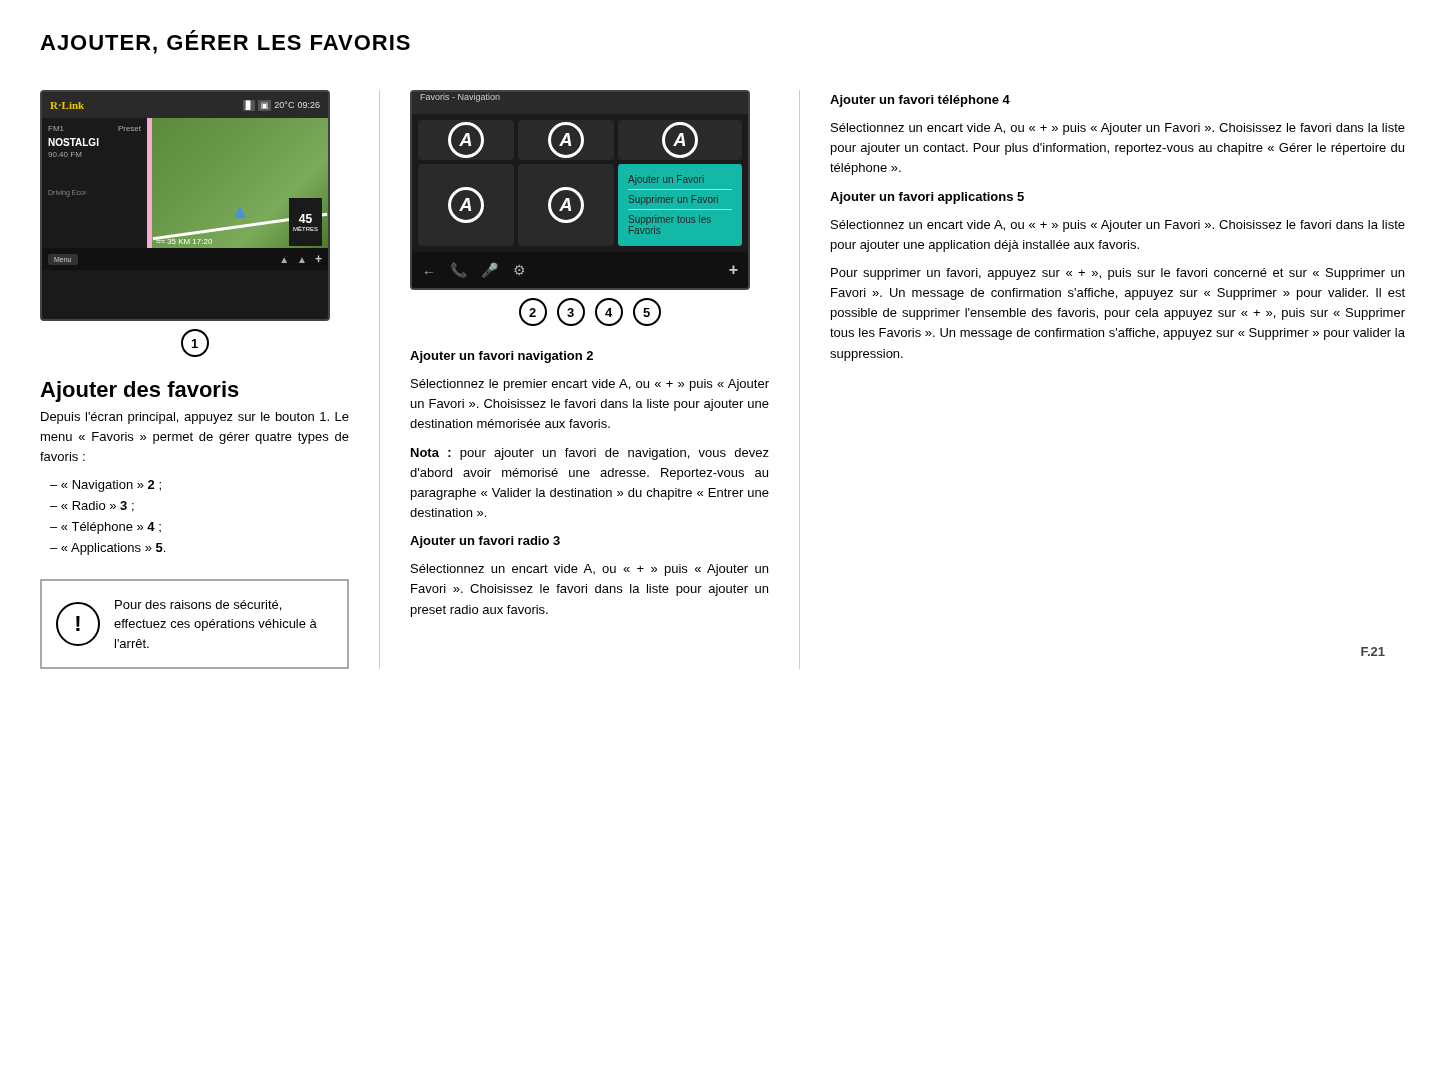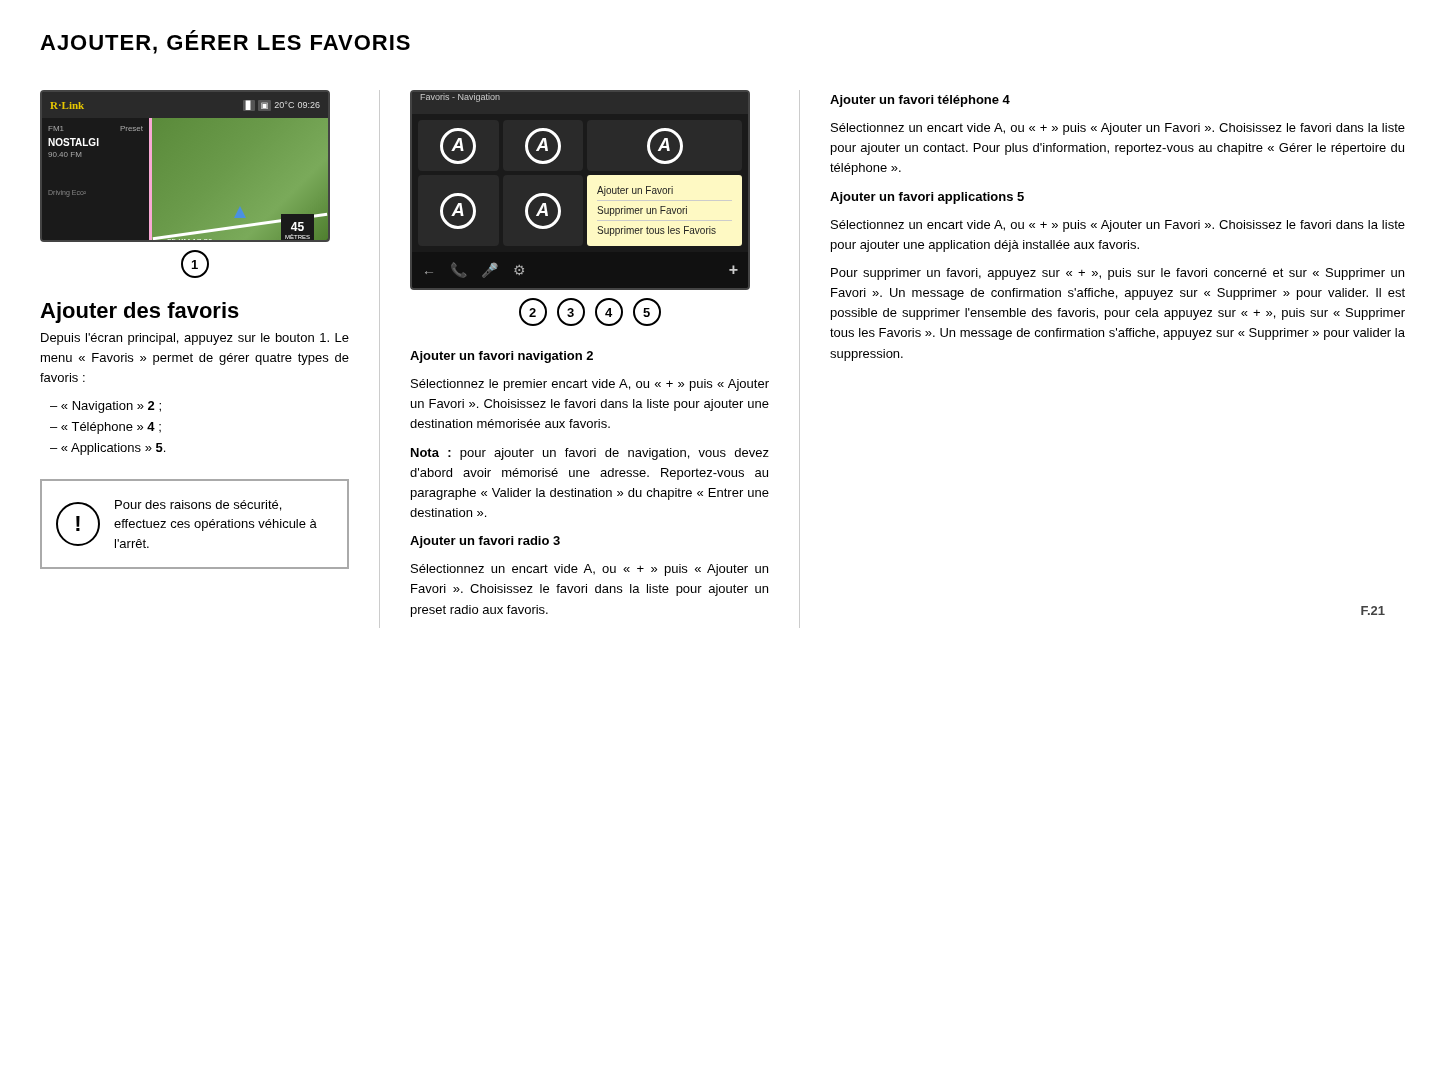--- a/index.html
+++ b/index.html
@@ -51,21 +51,21 @@
     .screen-mockup {
       background: #1a1a1a;
       border: 2px solid #444;
       border-radius: 4px;
       overflow: hidden;
       margin-bottom: 8px;
     }
 
     .screen1 {
       width: 290px;
-      height: 152px;
+      height: 231px;
       position: relative;
     }
 
     .screen1-header {
       background: #2a2a2a;
       height: 26px;
       display: flex;
       align-items: center;
       padding: 0 8px;
       gap: 6px;
@@ -99,21 +99,21 @@
     }
 
     .screen1-body {
       display: flex;
       height: 130px;
     }
     .screen1-left {
       width: 110px;
       background: #1a1a1a;
       padding: 6px;
-      border-right: 3px solid #f9a8d4;
+      border-right: 5px solid #f9a8d4;
     }
     .screen1-fm {
       display: flex;
       justify-content: space-between;
       margin-bottom: 4px;
     }
     .screen1-fm span {
       color: #aaa;
       font-size: 8px;
     }
@@ -154,25 +154,25 @@
       left: 50%;
       width: 12px;
       height: 12px;
       background: #4a90e2;
       clip-path: polygon(50% 0%, 0% 100%, 100% 100%);
       transform: translateX(-50%);
     }
     .screen1-distance-box {
       position: absolute;
       bottom: 2px;
-      right: 14px;
+      right: 6px;
       background: #1a1a1a;
       color: #fff;
       font-size: 7px;
-      padding: 6px 4px;
+      padding: 14px 4px;
       text-align: center;
     }
     .screen1-dist-num {
       font-size: 12px;
       font-weight: bold;
     }
     .screen1-dist-unit {
       font-size: 6px;
     }
     .screen1-time-box {
@@ -338,25 +338,25 @@
       display: flex;
       align-items: center;
       justify-content: center;
       color: #fff;
       font-size: 18px;
       font-weight: bold;
       font-style: italic;
     }
 
     .fav-cell-menu {
-      background: #fef9c3;
+      background: #14b8a6;
       border-radius: 3px;
       padding: 6px 10px;
       font-size: 10px;
-      width: 155px;
+      width: 124px;
     }
     .fav-cell-menu-item {
       padding: 4px 0;
       border-bottom: 1px solid #ccc;
       color: #222;
       font-size: 10px;
     }
     .fav-cell-menu-item:last-child {
       border-bottom: none;
     }
@@ -452,20 +452,21 @@
     </div>
 
     <div class="circle-label-container">
       <div class="circle-label">1</div>
     </div>
 
     <div class="section-heading">Ajouter des favoris</div>
     <p class="body-text">Depuis l'écran principal, appuyez sur le bouton 1. Le menu « Favoris » permet de gérer quatre types de favoris :</p>
     <ul class="bullet-list">
       <li>« Navigation » <b>2</b> ;</li>
+      <li>« Radio » <b>3</b> ;</li>
       <li>« Téléphone » <b>4</b> ;</li>
       <li>« Applications » <b>5</b>.</li>
     </ul>
 
     <div class="warning-box">
       <div class="warning-icon">!</div>
       <div class="warning-text">Pour des raisons de sécurité, effectuez ces opérations véhicule à l'arrêt.</div>
     </div>
   </div>
 

